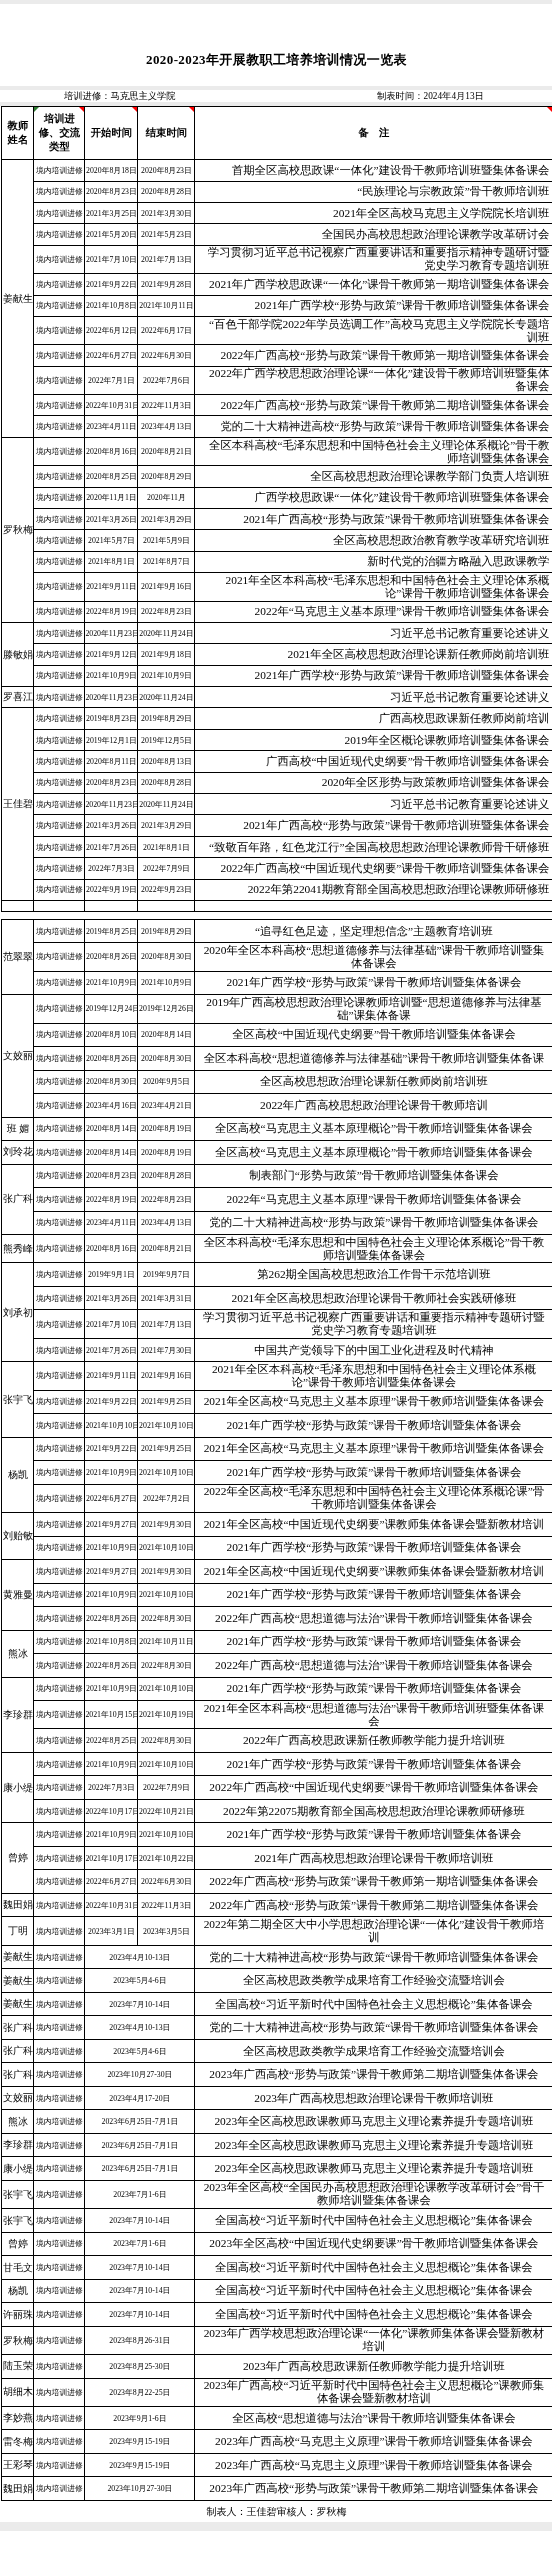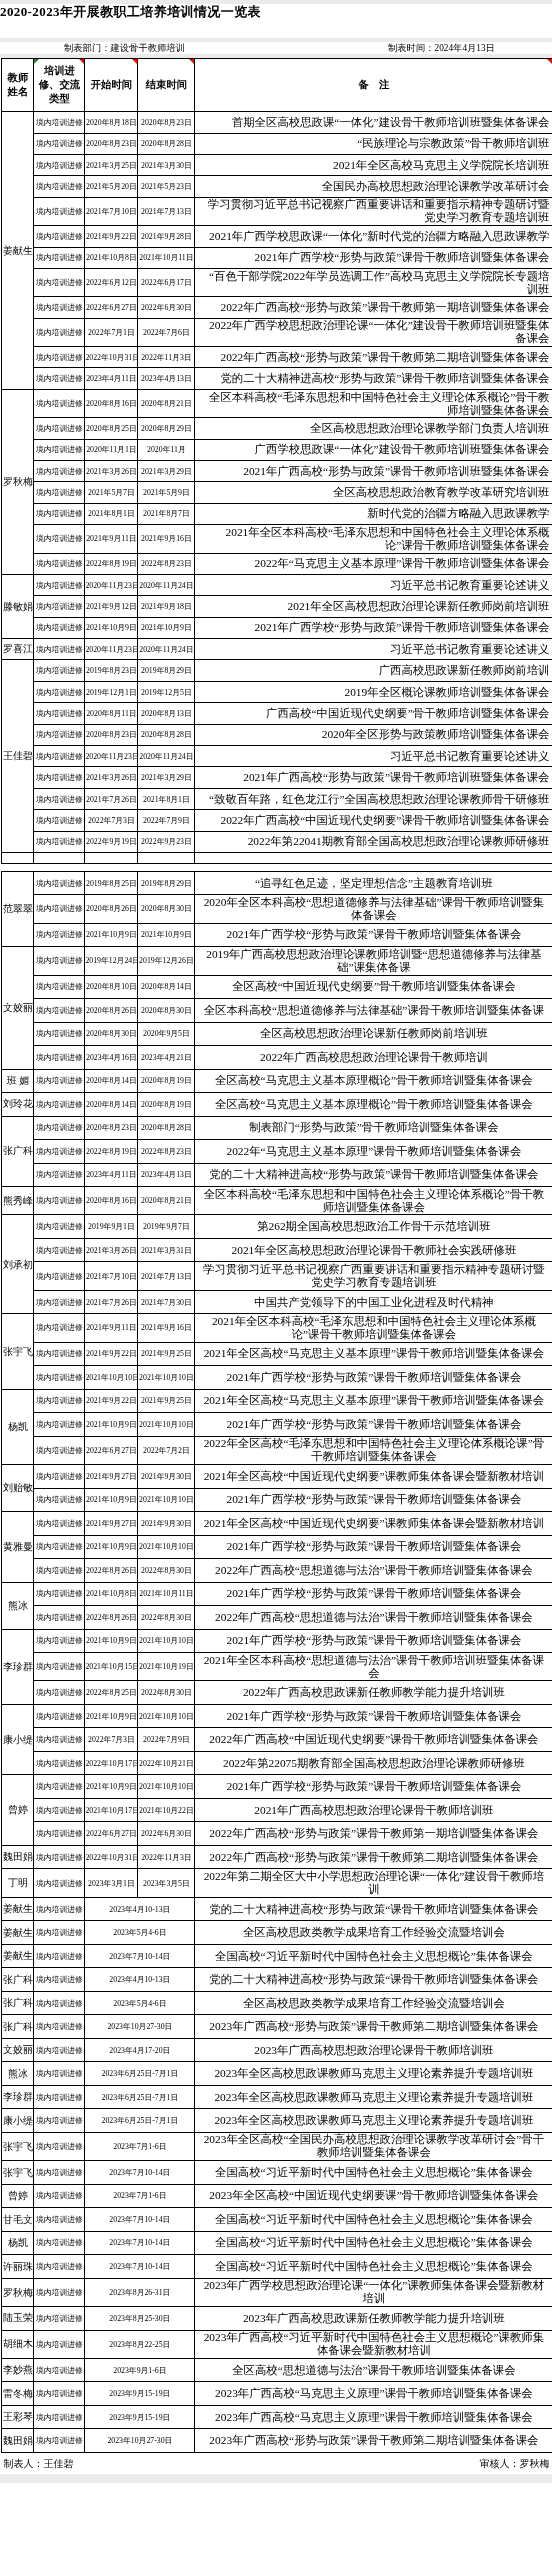--- a/index.html
+++ b/index.html
@@ -2,24 +2,24 @@
 <html style="font-size:11.4px"><head>
 <meta charset="utf-8">
 <style>
   html,body{margin:0;padding:0;background:#fff;}
   body{width:553px;font-family:"Liberation Serif","DejaVu Serif",serif;color:#000;}
   .strip{background:#ebebeb;}
   #strip-top{height:4.3px;}
   #strip-1{height:3.6px;}
   #strip-2{height:4.3px;}
   #strip-bottom{height:8.6px;}
-  .title{height:34px;line-height:16.4px;font-weight:bold;font-size:13px;letter-spacing:0.4px;}
+  .title{height:34px;line-height:16.4px;text-align:center;font-weight:bold;font-size:13px;letter-spacing:0.4px;margin-top:48px;}
   .meta{position:relative;height:12px;font-size:9.3px;}
   .meta .dept{position:absolute;left:64px;top:0;}
-  .meta .time{position:absolute;left:388px;top:0;}
+  .meta .time{position:absolute;left:377px;top:0;}
   table{border-collapse:collapse;margin:0 1.4px;width:550px;table-layout:fixed;border:1.4px solid #000;}
   col.c-name{width:32px;}
   col.c-type{width:51px;}
   col.c-start{width:53px;}
   col.c-end{width:57px;}
   col.c-remark{width:358px;}
   th,td{border:0.7px solid #000;vertical-align:middle;overflow:hidden;}
   thead tr{height:53px;}
   thead th{font-size:10.3px;font-weight:bold;text-align:center;position:relative;border-bottom:1.4px solid #000;padding:0 1.4px;line-height:1.35;}
   .tri{position:absolute;width:0;height:0;}
@@ -31,33 +31,33 @@
   .name-cell{font-size:10px;padding:2px 0;}
   .type-cell{font-size:7.8px;white-space:nowrap;padding:0.7px 0;}
   .date-cell{font-size:7.8px;white-space:nowrap;padding:0.7px 0;}
   .remark-cell{font-size:11.4px;line-height:13px;padding:0.7px 2.9px;}
   .remark-left{text-align:right;}
   .remark-center{text-align:center;}
   tr.group-start td{border-top:1.4px solid #000;}
   tr.empty-row{height:10.7px;}
   tr.empty-row td{padding:0;}
   .gap{height:7.1px;}
-  .footer{display:flex;justify-content:space-between;font-size:10px;padding:3.6px 3.6px 2.9px 3.6px;height:15px;}
+  .footer{display:flex;justify-content:center;font-size:10px;padding:3.6px 3.6px 2.9px 3.6px;height:15px;}
 </style>
 </head>
 <body>
 
 <div class="strip" id="strip-top"></div>
 
 <div class="title">2020-2023年开展教职工培养培训情况一览表</div>
 
 <div class="strip" id="strip-1"></div>
 
 <div class="meta">
-  <span class="dept">制表部门：建设骨干教师培训</span>
+  <span class="dept">培训进修：马克思主义学院</span>
   <span class="time">制表时间：2024年4月13日</span>
 </div>
 
 <div class="strip" id="strip-2"></div>
 
 <table id="t1">
   <colgroup>
     <col class="c-name">
       <col class="c-type">
       <col class="c-start">
@@ -102,21 +102,21 @@
       <tr>
         <td class="type-cell">境内培训进修</td>
         <td class="date-cell">2021年7月10日</td>
         <td class="date-cell">2021年7月13日</td>
         <td class="remark-cell remark-left">学习贯彻习近平总书记视察广西重要讲话和重要指示精神专题研讨暨党史学习教育专题培训班</td>
       </tr>
       <tr>
         <td class="type-cell">境内培训进修</td>
         <td class="date-cell">2021年9月22日</td>
         <td class="date-cell">2021年9月28日</td>
-        <td class="remark-cell remark-left">2021年广西学校思政课“一体化”新时代党的治疆方略融入思政课教学</td>
+        <td class="remark-cell remark-left">2021年广西学校思政课“一体化”课骨干教师第一期培训暨集体备课会</td>
       </tr>
       <tr>
         <td class="type-cell">境内培训进修</td>
         <td class="date-cell">2021年10月8日</td>
         <td class="date-cell">2021年10月11日</td>
         <td class="remark-cell remark-left">2021年广西学校“形势与政策”课骨干教师培训暨集体备课会</td>
       </tr>
       <tr>
         <td class="type-cell">境内培训进修</td>
         <td class="date-cell">2022年6月12日</td>

